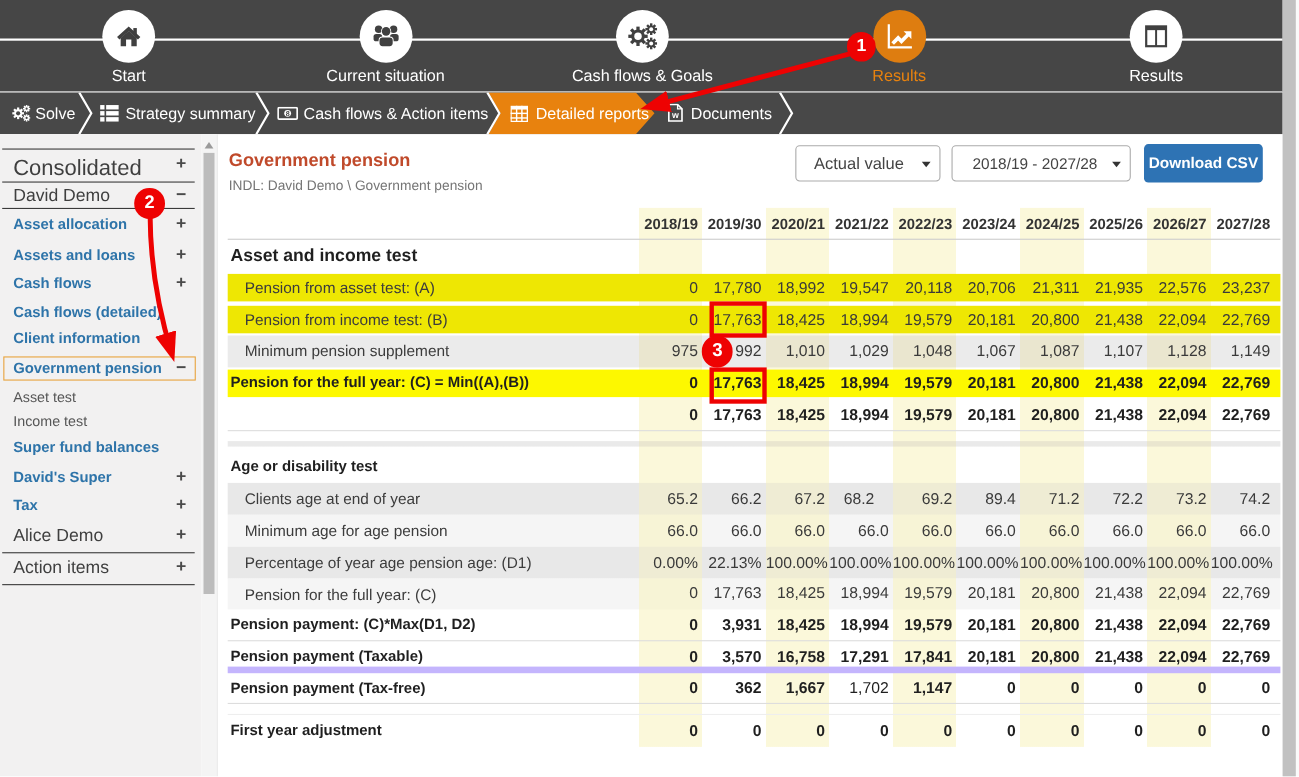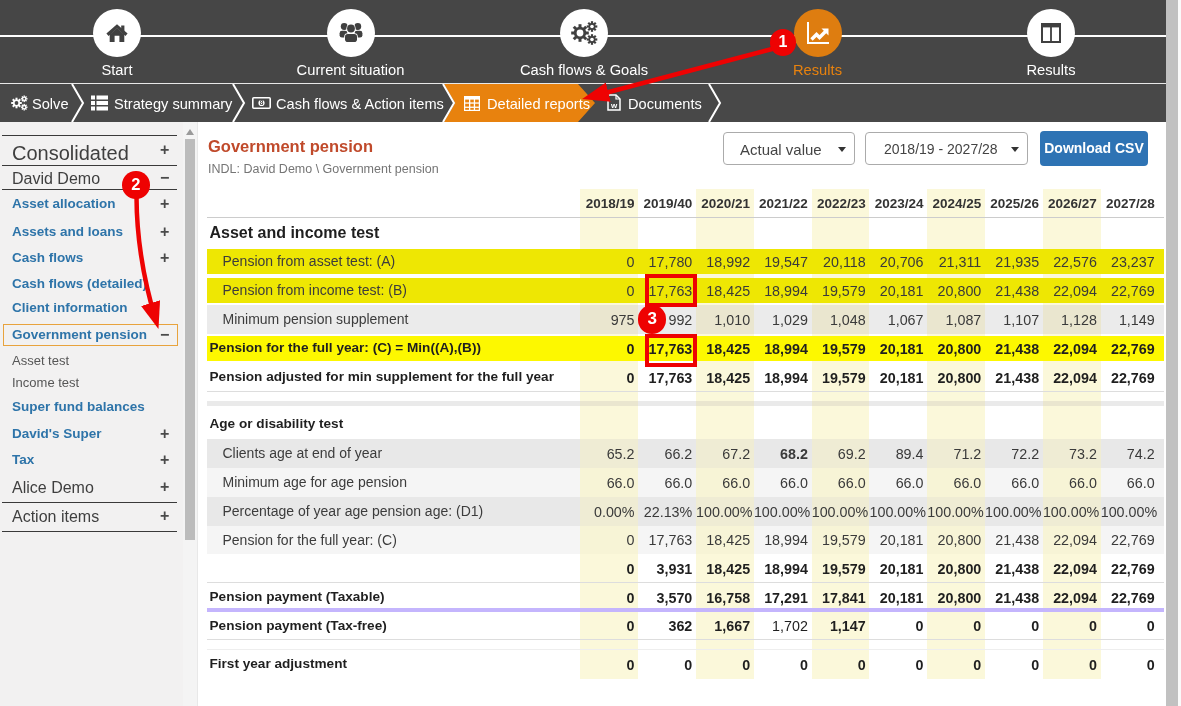--- a/index.html
+++ b/index.html
@@ -206,21 +206,21 @@
 <div class="abs" style="left:723px;top:132px;width:132px;height:33px;border:1px solid #ababab;border-radius:4px;background:#fff;"></div>
 <div class="abs" style="left:740px;top:141px;font-size:15px;color:#444;">Actual value</div>
 <div class="abs" style="left:838px;top:147px;width:0;height:0;border-left:4px solid transparent;border-right:4px solid transparent;border-top:5px solid #333;"></div>
 <div class="abs" style="left:865px;top:132px;width:163px;height:33px;border:1px solid #ababab;border-radius:4px;background:#fff;"></div>
 <div class="abs" style="left:884px;top:141px;font-size:14px;color:#444;">2018/19 - 2027/28</div>
 <div class="abs" style="left:1011px;top:147px;width:0;height:0;border-left:4px solid transparent;border-right:4px solid transparent;border-top:5px solid #333;"></div>
 <div class="abs" style="left:1040px;top:131px;width:108px;height:35px;background:#2e73b4;border-radius:4px;color:#fff;font-weight:bold;font-size:14px;text-align:center;line-height:35px;">Download CSV</div>
 <div class="abs" style="left:207.0px;top:189px;width:956.7px;height:490px;background:linear-gradient(90deg,rgba(0,0,0,0) 0.0px,rgba(0,0,0,0) 373.5px,#fbf8da 373.5px,#fbf8da 431.3px,rgba(0,0,0,0) 431.3px,rgba(0,0,0,0) 489.1px,#fbf8da 489.1px,#fbf8da 546.9px,rgba(0,0,0,0) 546.9px,rgba(0,0,0,0) 604.7px,#fbf8da 604.7px,#fbf8da 662.5px,rgba(0,0,0,0) 662.5px,rgba(0,0,0,0) 720.3px,#fbf8da 720.3px,#fbf8da 778.1px,rgba(0,0,0,0) 778.1px,rgba(0,0,0,0) 835.9px,#fbf8da 835.9px,#fbf8da 893.7px,rgba(0,0,0,0) 893.7px,rgba(0,0,0,0) 956.7px);"></div>
 <div class="row" style="top:196px;height:21px;font-size:13.5px;">
     <span class="val" style="left:373.5px;font-weight:bold;color:#333;">2018/19</span>
-    <span class="val" style="left:431.3px;font-weight:bold;color:#333;">2019/40</span>
+    <span class="val" style="left:431.3px;font-weight:bold;color:#333;">2019/30</span>
     <span class="val" style="left:489.1px;font-weight:bold;color:#333;">2020/21</span>
     <span class="val" style="left:546.9px;font-weight:bold;color:#333;">2021/22</span>
     <span class="val" style="left:604.7px;font-weight:bold;color:#333;">2022/23</span>
     <span class="val" style="left:662.5px;font-weight:bold;color:#333;">2023/24</span>
     <span class="val" style="left:720.3px;font-weight:bold;color:#333;">2024/25</span>
     <span class="val" style="left:778.1px;font-weight:bold;color:#333;">2025/26</span>
     <span class="val" style="left:835.9px;font-weight:bold;color:#333;">2026/27</span>
     <span class="val" style="left:893.7px;font-weight:bold;color:#333;">2027/28</span>
   </div>
 <div class="abs" style="left:207px;top:217px;width:956.7px;height:1px;background:#ccc;"></div>
@@ -286,21 +286,20 @@
       <span class="val" style="left:546.9px;font-weight:bold;color:#1f1f1f;">18,994</span>
       <span class="val" style="left:604.7px;font-weight:bold;color:#1f1f1f;">19,579</span>
       <span class="val" style="left:662.5px;font-weight:bold;color:#1f1f1f;">20,181</span>
       <span class="val" style="left:720.3px;font-weight:bold;color:#1f1f1f;">20,800</span>
       <span class="val" style="left:778.1px;font-weight:bold;color:#1f1f1f;">21,438</span>
       <span class="val" style="left:835.9px;font-weight:bold;color:#1f1f1f;">22,094</span>
       <span class="val" style="left:893.7px;font-weight:bold;color:#1f1f1f;">22,769</span>
     </div>
 </div>
 <div class="row" style="top:363px;height:29px;font-size:14.3px;border-bottom:1px solid #ddd;">
-<span class="rlab" style="left:2.5px;font-weight:bold;color:#1f1f1f;font-size:13.6px;top:6.0px;">Pension adjusted for min supplement for the full year</span>
 <div style="position:absolute;top:6.5px;left:0;width:100%;height:16px;">
       <span class="val" style="left:373.5px;font-weight:bold;color:#1f1f1f;">0</span>
       <span class="val" style="left:431.3px;font-weight:bold;color:#1f1f1f;">17,763</span>
       <span class="val" style="left:489.1px;font-weight:bold;color:#1f1f1f;">18,425</span>
       <span class="val" style="left:546.9px;font-weight:bold;color:#1f1f1f;">18,994</span>
       <span class="val" style="left:604.7px;font-weight:bold;color:#1f1f1f;">19,579</span>
       <span class="val" style="left:662.5px;font-weight:bold;color:#1f1f1f;">20,181</span>
       <span class="val" style="left:720.3px;font-weight:bold;color:#1f1f1f;">20,800</span>
       <span class="val" style="left:778.1px;font-weight:bold;color:#1f1f1f;">21,438</span>
       <span class="val" style="left:835.9px;font-weight:bold;color:#1f1f1f;">22,094</span>
@@ -311,21 +310,21 @@
 <span class="rlab" style="left:2.5px;font-weight:bold;color:#1f1f1f;font-size:13.6px;top:6.0px;">Age or disability test</span>
 <div style="position:absolute;top:6.5px;left:0;width:100%;height:16px;"></div>
 </div>
 <div class="row" style="top:439px;height:29px;font-size:14.3px;">
     <div style="position:absolute;left:0;width:100%;background:linear-gradient(90deg,#e8e8e8 0.0px,#e8e8e8 373.5px,#efecd4 373.5px,#efecd4 431.3px,#e8e8e8 431.3px,#e8e8e8 489.1px,#efecd4 489.1px,#efecd4 546.9px,#e8e8e8 546.9px,#e8e8e8 604.7px,#efecd4 604.7px,#efecd4 662.5px,#e8e8e8 662.5px,#e8e8e8 720.3px,#efecd4 720.3px,#efecd4 778.1px,#e8e8e8 778.1px,#e8e8e8 835.9px,#efecd4 835.9px,#efecd4 893.7px,#e8e8e8 893.7px,#e8e8e8 956.7px);top:0;bottom:0;"></div>
 <span class="rlab" style="left:15.5px;font-weight:normal;color:#3c3c3c;font-size:14px;top:6.0px;">Clients age at end of year</span>
 <div style="position:absolute;top:6.5px;left:0;width:100%;height:16px;">
       <span class="val" style="left:373.5px;font-weight:normal;color:#3a3a3a;">65.2</span>
       <span class="val" style="left:431.3px;font-weight:normal;color:#3a3a3a;">66.2</span>
       <span class="val" style="left:489.1px;font-weight:normal;color:#3a3a3a;">67.2</span>
-      <span class="val" style="left:546.9px;font-weight:bold;color:#3a3a3a;">68.2</span>
+      <span class="val" style="left:546.9px;font-weight:normal;color:#3a3a3a;text-align:center;">68.2</span>
       <span class="val" style="left:604.7px;font-weight:normal;color:#3a3a3a;">69.2</span>
       <span class="val" style="left:662.5px;font-weight:normal;color:#3a3a3a;">89.4</span>
       <span class="val" style="left:720.3px;font-weight:normal;color:#3a3a3a;">71.2</span>
       <span class="val" style="left:778.1px;font-weight:normal;color:#3a3a3a;">72.2</span>
       <span class="val" style="left:835.9px;font-weight:normal;color:#3a3a3a;">73.2</span>
       <span class="val" style="left:893.7px;font-weight:normal;color:#3a3a3a;">74.2</span>
     </div>
 </div>
 <div class="row" style="top:468px;height:29px;font-size:14.3px;">
     <div style="position:absolute;left:0;width:100%;background:linear-gradient(90deg,#f5f5f5 0.0px,#f5f5f5 373.5px,#f7f4d6 373.5px,#f7f4d6 431.3px,#f5f5f5 431.3px,#f5f5f5 489.1px,#f7f4d6 489.1px,#f7f4d6 546.9px,#f5f5f5 546.9px,#f5f5f5 604.7px,#f7f4d6 604.7px,#f7f4d6 662.5px,#f5f5f5 662.5px,#f5f5f5 720.3px,#f7f4d6 720.3px,#f7f4d6 778.1px,#f5f5f5 778.1px,#f5f5f5 835.9px,#f7f4d6 835.9px,#f7f4d6 893.7px,#f5f5f5 893.7px,#f5f5f5 956.7px);top:0;bottom:0;"></div>
@@ -369,34 +368,35 @@
       <span class="val" style="left:546.9px;font-weight:normal;color:#3a3a3a;">18,994</span>
       <span class="val" style="left:604.7px;font-weight:normal;color:#3a3a3a;">19,579</span>
       <span class="val" style="left:662.5px;font-weight:normal;color:#3a3a3a;">20,181</span>
       <span class="val" style="left:720.3px;font-weight:normal;color:#3a3a3a;">20,800</span>
       <span class="val" style="left:778.1px;font-weight:normal;color:#3a3a3a;">21,438</span>
       <span class="val" style="left:835.9px;font-weight:normal;color:#3a3a3a;">22,094</span>
       <span class="val" style="left:893.7px;font-weight:normal;color:#3a3a3a;">22,769</span>
     </div>
 </div>
 <div class="row" style="top:554px;height:29px;font-size:14.3px;border-bottom:1px solid #ddd;">
+<span class="rlab" style="left:2.5px;font-weight:bold;color:#1f1f1f;font-size:13.6px;top:6.0px;">Pension payment: (C)*Max(D1, D2)</span>
 <div style="position:absolute;top:6.5px;left:0;width:100%;height:16px;">
       <span class="val" style="left:373.5px;font-weight:bold;color:#1f1f1f;">0</span>
       <span class="val" style="left:431.3px;font-weight:bold;color:#1f1f1f;">3,931</span>
       <span class="val" style="left:489.1px;font-weight:bold;color:#1f1f1f;">18,425</span>
       <span class="val" style="left:546.9px;font-weight:bold;color:#1f1f1f;">18,994</span>
       <span class="val" style="left:604.7px;font-weight:bold;color:#1f1f1f;">19,579</span>
       <span class="val" style="left:662.5px;font-weight:bold;color:#1f1f1f;">20,181</span>
       <span class="val" style="left:720.3px;font-weight:bold;color:#1f1f1f;">20,800</span>
       <span class="val" style="left:778.1px;font-weight:bold;color:#1f1f1f;">21,438</span>
       <span class="val" style="left:835.9px;font-weight:bold;color:#1f1f1f;">22,094</span>
       <span class="val" style="left:893.7px;font-weight:bold;color:#1f1f1f;">22,769</span>
     </div>
 </div>
-<div class="row" style="top:583px;height:29px;font-size:14.3px;border-bottom:4px solid #c4b5fd;">
+<div class="row" style="top:583px;height:29px;font-size:14.3px;border-bottom:6px solid #c4b5fd;">
 <span class="rlab" style="left:2.5px;font-weight:bold;color:#1f1f1f;font-size:13.6px;top:6.0px;">Pension payment (Taxable)</span>
 <div style="position:absolute;top:6.5px;left:0;width:100%;height:16px;">
       <span class="val" style="left:373.5px;font-weight:bold;color:#1f1f1f;">0</span>
       <span class="val" style="left:431.3px;font-weight:bold;color:#1f1f1f;">3,570</span>
       <span class="val" style="left:489.1px;font-weight:bold;color:#1f1f1f;">16,758</span>
       <span class="val" style="left:546.9px;font-weight:bold;color:#1f1f1f;">17,291</span>
       <span class="val" style="left:604.7px;font-weight:bold;color:#1f1f1f;">17,841</span>
       <span class="val" style="left:662.5px;font-weight:bold;color:#1f1f1f;">20,181</span>
       <span class="val" style="left:720.3px;font-weight:bold;color:#1f1f1f;">20,800</span>
       <span class="val" style="left:778.1px;font-weight:bold;color:#1f1f1f;">21,438</span>

